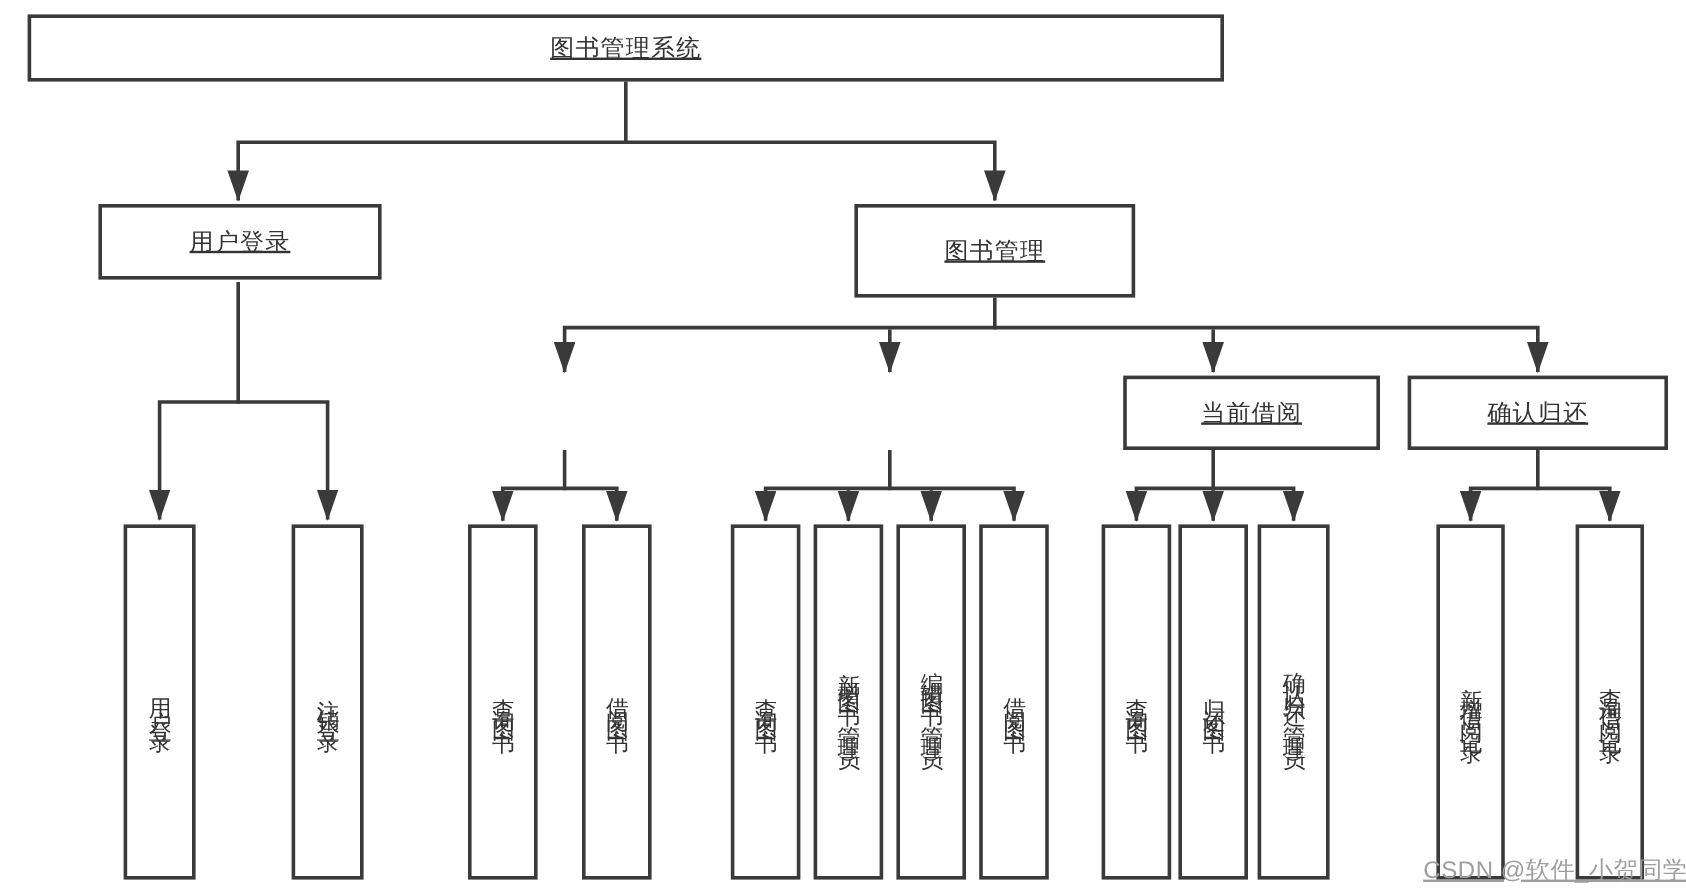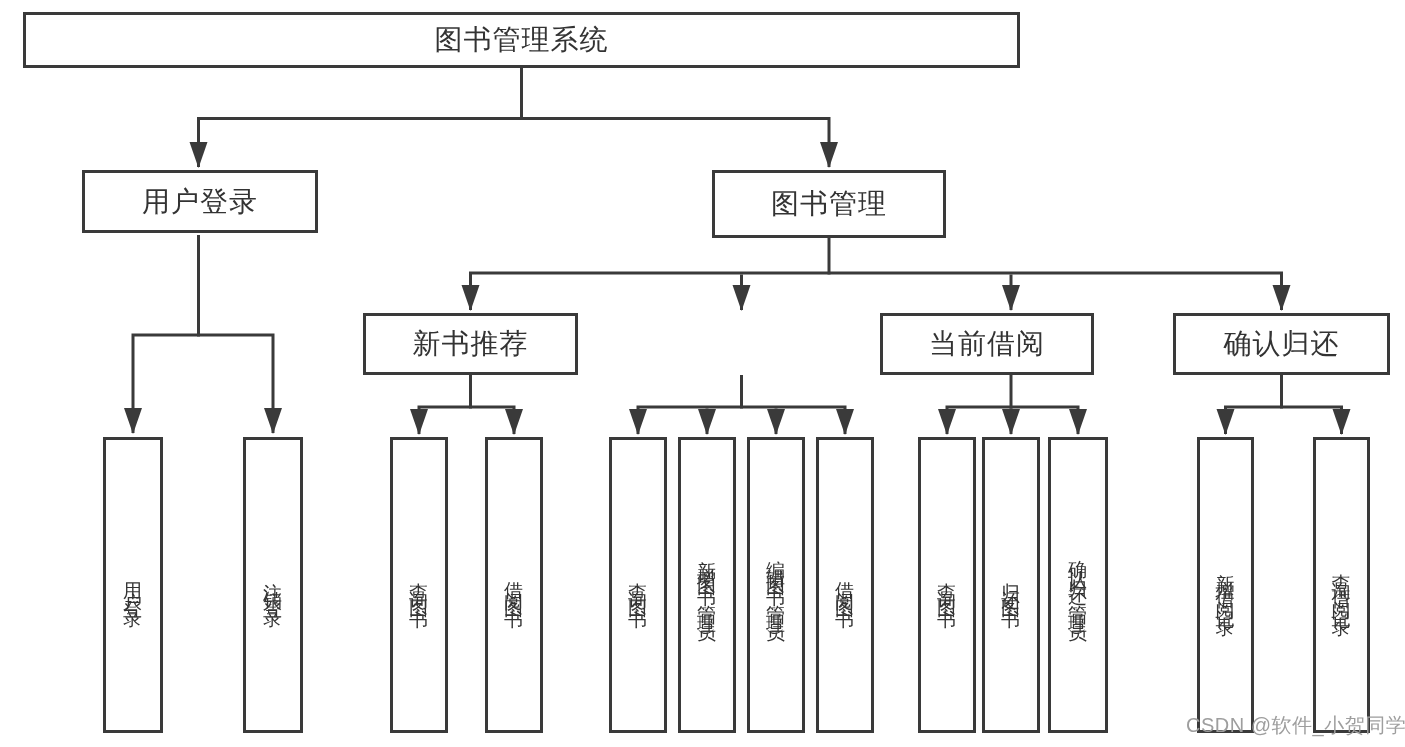--- a/index.html
+++ b/index.html
@@ -17,39 +17,41 @@
     box-sizing:border-box;
     border:3px solid #3a3a3a;
     background:#ffffff;
     display:flex;
     align-items:center;
     justify-content:center;
     z-index:2;
     overflow:hidden;
   }
   .h .label{
-    font-size:28px;
+    font-size:20px;
     letter-spacing:1px;
     white-space:nowrap;
+    text-decoration:underline;
   }
   .v .label{
     writing-mode:vertical-rl;
     text-orientation:mixed;
     font-size:19px;
     line-height:1;
     letter-spacing:9px;
   }
   .watermark{
     position:absolute;
     left:1186px;top:712px;
     z-index:3;
     font-size:20px;
     color:#9e9e9e;
     letter-spacing:0.5px;
     white-space:nowrap;
+    text-decoration:underline;
   }
 </style>
 </head>
 <body>
 
 <div class="canvas">
 
   <svg class="wires" width="1405" height="747" viewBox="0 0 1405 747">
     <defs>
       <marker id="ah" markerUnits="userSpaceOnUse" markerWidth="28" markerHeight="20" refX="25" refY="9" orient="auto-start-reverse">
@@ -86,28 +88,25 @@
     </g>
   </svg>
 
   <div class="node h" style="left:23px;top:12px;width:997px;height:56px">
     <span class="label">图书管理系统</span>
   </div>
 
   <div class="node h" style="left:82px;top:170px;width:236px;height:63px">
     <span class="label">用户登录</span>
   </div>
-  <div class="node h" style="left:712px;top:170px;width:234px;height:68px">
+  <div class="node h" style="left:712px;top:170px;width:234px;height:78px">
     <span class="label">图书管理</span>
   </div>
 
-  <div class="node h" style="left:363px;top:313px;width:215px;height:62px">
-    <span class="label">新书推荐</span>
-  </div>
-  <div class="node h" style="left:880px;top:313px;width:214px;height:62px">
+  <div class="node h" style="left:936px;top:313px;width:214px;height:62px">
     <span class="label">当前借阅</span>
   </div>
   <div class="node h" style="left:1173px;top:313px;width:217px;height:62px">
     <span class="label">确认归还</span>
   </div>
 
   <div class="node v" style="left:103px;top:437px;width:60px;height:296px">
     <span class="label">用户登录</span>
   </div>
   <div class="node v" style="left:243px;top:437px;width:60px;height:296px">

